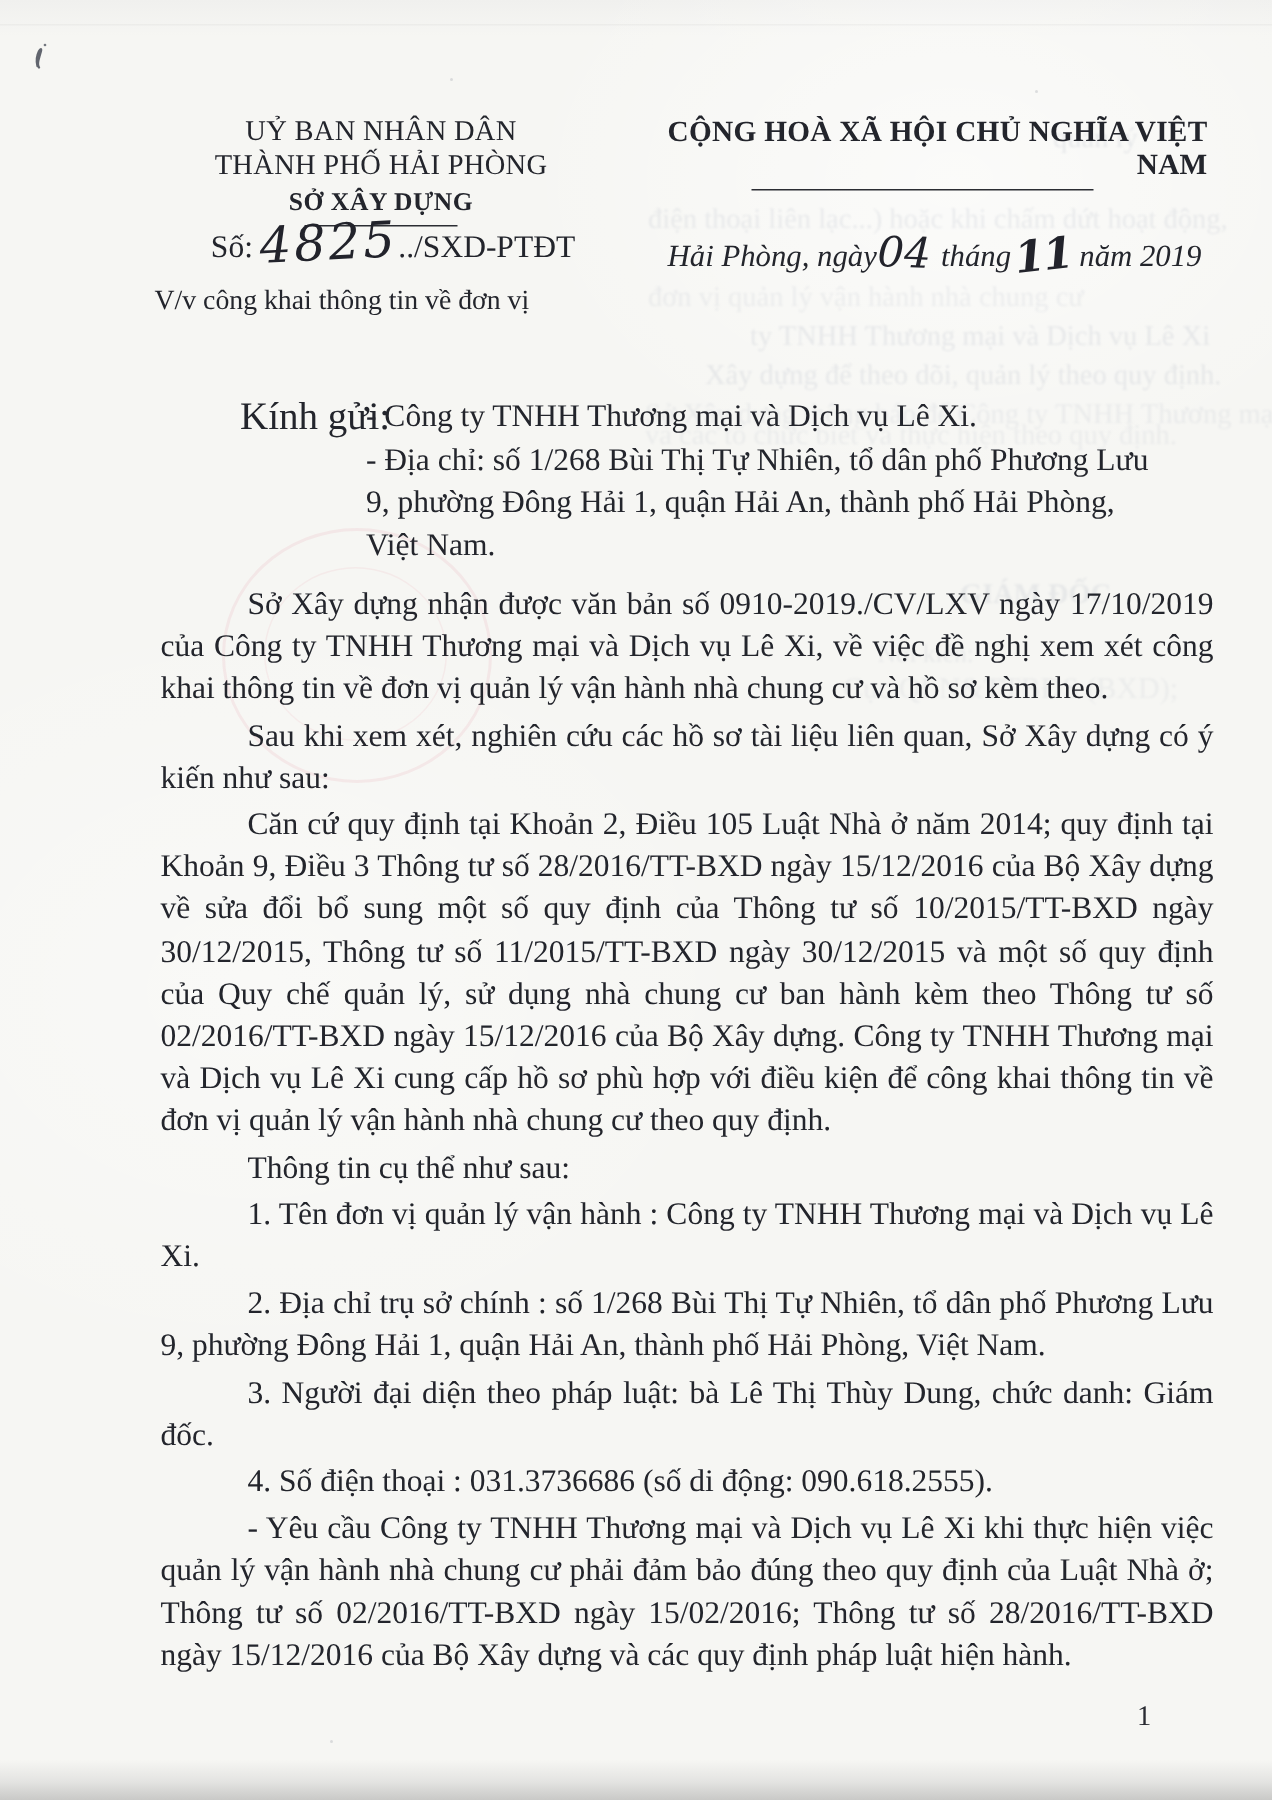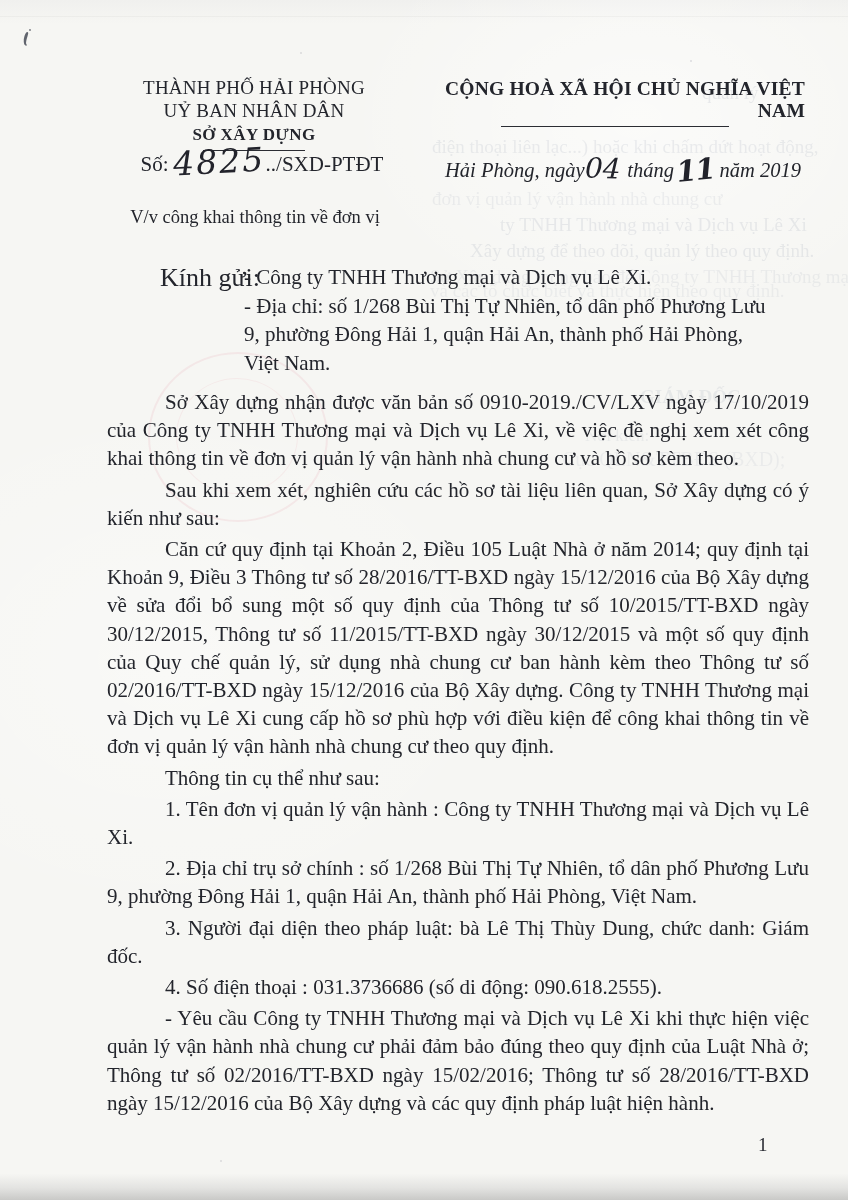--- a/index.html
+++ b/index.html
@@ -18,21 +18,21 @@
     background:rgba(0,0,0,0.03);
   }
   
   .org-block{position:absolute;left:118px;top:76px;width:272px;text-align:center;line-height:23px;}
   .org-line{font-size:19px;letter-spacing:.2px;}
   .org-name{font-size:17px;font-weight:bold;letter-spacing:.4px;margin-top:1px;}
   .org-underline{width:102px;border-top:1.6px solid #2b2d33;margin:4px auto 0;}
   .ref-row{position:absolute;left:112px;top:150px;width:300px;text-align:center;font-size:21px;white-space:nowrap;}
   .hw{font-family:"DejaVu Serif","Liberation Serif",serif;font-style:italic;color:#22232b;}
   .hw-so{display:inline-block;font-size:33px;letter-spacing:2px;transform:rotate(-3deg) translateY(2px);margin:0 1px 0 4px;line-height:20px;}
-  .subject{position:absolute;left:103px;top:204px;width:304px;text-align:center;font-size:18.5px;line-height:26.5px;}
+  .subject{position:absolute;left:103px;top:188px;width:304px;font-size:18.5px;line-height:26.5px;}
   .national-block{position:absolute;left:425px;top:78px;width:380px;text-align:right;}
   .national-line1{font-size:19.5px;font-weight:bold;letter-spacing:.2px;}
   .national-line2{font-size:20.5px;font-weight:bold;margin-top:3px;letter-spacing:.3px;}
   .national-underline{width:228px;border-top:1.7px solid #2b2d33;margin:4px auto 0;}
   .dateline{position:absolute;left:425px;top:158px;width:396px;text-align:center;font-style:italic;font-size:20.5px;white-space:nowrap;}
   .hw-day{display:inline-block;font-size:28px;font-style:italic;transform:rotate(2deg) translateY(1px);margin:0 2px 0 0;line-height:18px;}
   .hw-month{display:inline-block;font-size:29px;font-weight:bold;font-style:italic;transform:rotate(-6deg) translateY(3px);margin:0 0 0 2px;line-height:18px;letter-spacing:-1px;}
   
   .recipient-label{position:absolute;left:160px;top:263px;font-size:26px;}
   .recipient-body{position:absolute;left:244px;top:263px;width:524px;font-size:21px;line-height:28.6px;}
@@ -70,22 +70,22 @@
 
   <svg class="pen-mark" width="28" height="30" viewBox="0 0 28 30">
     <path d="M9 22 C7 14, 13 7, 11 13 C10 17, 8 21, 10 23" fill="none" stroke="#3c414c" stroke-width="1.6" stroke-linecap="round" opacity=".8"></path>
     <circle cx="14" cy="8" r="0.9" fill="#3c414c" opacity=".7"></circle>
   </svg>
   <div class="speck" style="left:300px;top:52px"></div>
   <div class="speck" style="left:690px;top:60px"></div>
   <div class="speck" style="left:220px;top:1160px"></div>
 
   <div class="org-block">
+    <div class="org-line">UỶ BAN NHÂN DÂN</div>
     <div class="org-line">THÀNH PHỐ HẢI PHÒNG</div>
-    <div class="org-line">UỶ BAN NHÂN DÂN</div>
     <div class="org-name">SỞ XÂY DỰNG</div>
     <div class="org-underline"></div>
   </div>
 
   <div class="ref-row">
     <span>Số:</span><span class="hw hw-so">4825</span><span>../SXD-PTĐT</span>
   </div>
 
   <div class="subject">
     <div>V/v công khai thông tin về đơn vị</div>

